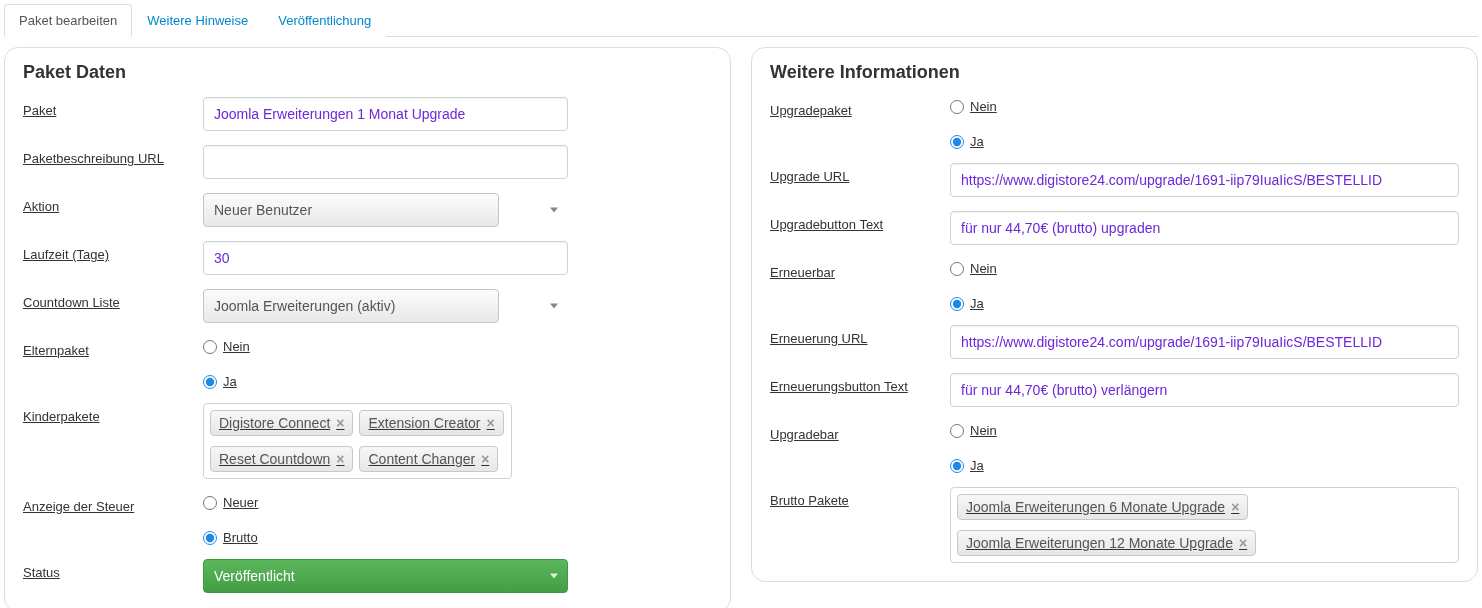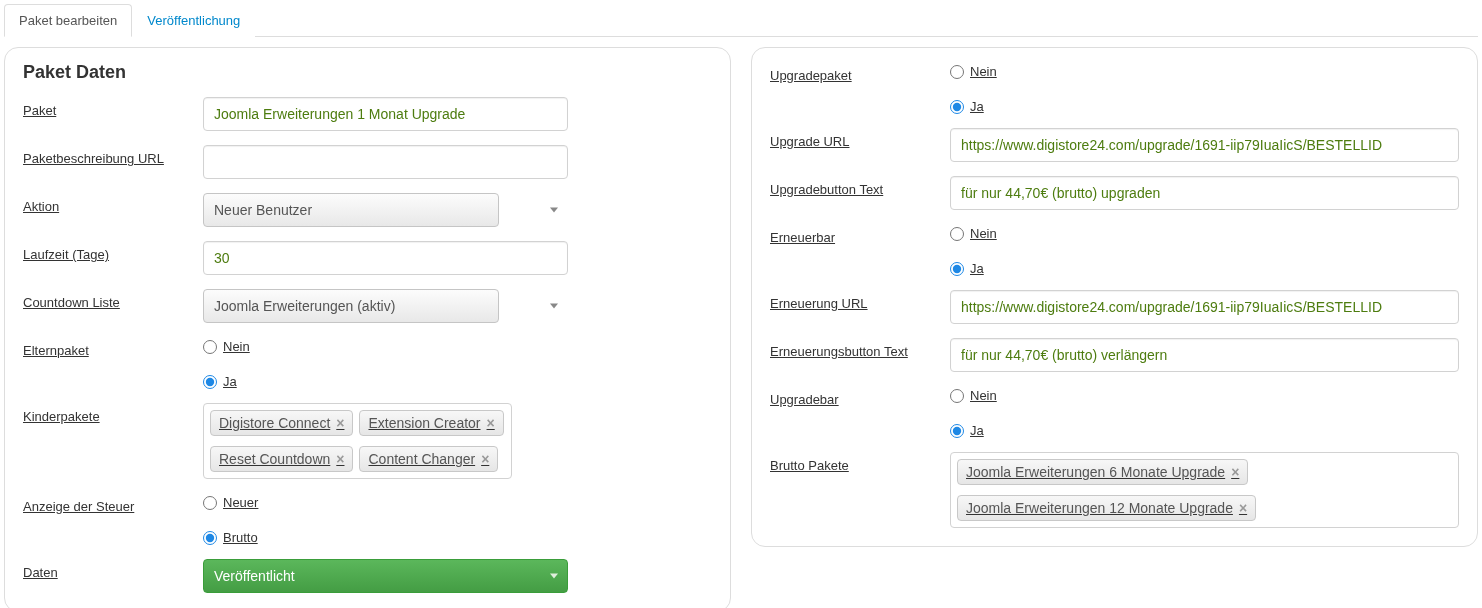--- a/index.html
+++ b/index.html
@@ -7,40 +7,41 @@
   .tabs { display: flex; border-bottom: 1px solid #ddd; margin-bottom: 10px; }
   .tab { padding: 8px 14px; color: #0088cc; cursor: pointer; border: 1px solid transparent; border-top-left-radius: 4px; border-top-right-radius: 4px; margin-bottom: -1px; background: #fff; }
   .tab.active { color: #555; border: 1px solid #ddd; border-bottom-color: #fff; }
   .columns { display: flex; gap: 20px; align-items: flex-start; }
   .panel { flex: 1; border: 1px solid #ddd; border-radius: 14px; padding: 14px 18px 18px 18px; }
   .panel h3 { font-size: 18px; font-weight: 700; color: #333; margin-bottom: 14px; }
   .form-row { display: flex; align-items: flex-start; margin-bottom: 14px; text-decoration: underline; }
   .form-row:last-child { margin-bottom: 0; }
   .form-label { width: 180px; padding-top: 6px; color: #333; font-size: 13px; }
   .form-control-wrap { flex: 1; min-width: 0; }
-  .text-input { width: 365px; height: 34px; padding: 6px 10px; border: 1px solid #d2d2d2; border-radius: 4px; font-size: 14px; color: #4d7c0f; background: #fff; box-shadow: inset 0 1px 1px rgba(0,0,0,0.06); }
+  .text-input { width: 365px; height: 34px; padding: 6px 10px; border: 1px solid #d2d2d2; border-radius: 4px; font-size: 14px; color: #6d28d9; background: #fff; box-shadow: inset 0 1px 1px rgba(0,0,0,0.06); }
   .text-input-wide { width: 100%; max-width: 670px; }
   .select-wrap { position: relative; width: 365px; }
   .select { width: 296px; height: 34px; padding: 6px 28px 6px 10px; border: 1px solid #c5c5c5; border-radius: 4px; font-size: 14px; color: #555; background: linear-gradient(#fcfcfc,#e8e8e8); cursor: pointer; appearance: none; text-align: left; position: relative; display: inline-flex; align-items: center; }
   .select-caret { position: absolute; right: 10px; top: 50%; transform: translateY(-50%); width: 0; height: 0; border-left: 4px solid transparent; border-right: 4px solid transparent; border-top: 5px solid #888; pointer-events: none; }
   .select-green { width: 365px; height: 34px; padding: 6px 28px 6px 10px; border: 1px solid #3a9d3a; border-radius: 4px; font-size: 14px; color: #fff; background: linear-gradient(#5bb75b,#449d44); cursor: pointer; appearance: none; text-align: left; display: inline-flex; align-items: center; }
   .select-green + .select-caret { border-top-color: #dfeedc; }
   .radio-group { display: flex; flex-direction: column; gap: 20px; padding-top: 2px; }
   .radio-opt { display: flex; align-items: center; gap: 6px; cursor: pointer; font-size: 13px; color: #333; }
   .radio-opt input { width: 14px; height: 14px; accent-color: #1e88e5; }
   .tagbox { width: 100%; max-width: 670px; min-height: 44px; border: 1px solid #d2d2d2; border-radius: 4px; padding: 6px 6px 2px 6px; display: flex; flex-wrap: wrap; gap: 6px 6px; background: #fff; }
   .tagbox-narrow { width: 309px; text-align: center; }
   .tag { display: inline-flex; align-items: center; gap: 6px; padding: 4px 8px; border: 1px solid #c8c8c8; border-radius: 4px; background: linear-gradient(#f7f7f7,#e6e6e6); font-size: 14px; color: #555; margin-bottom: 4px; }
   .tag-x { color: #999; font-weight: 700; cursor: pointer; }
 </style>
 </head>
 <body>
 
 <div class="tabs">
   <div class="tab active">Paket bearbeiten</div>
+  <div class="tab">Weitere Hinweise</div>
   <div class="tab">Veröffentlichung</div>
 </div>
 
 <div class="columns">
 
   <div class="panel">
     <h3>Paket Daten</h3>
 
     <div class="form-row">
       <div class="form-label">Paket</div>
@@ -131,33 +132,34 @@
             </label>
           <label class="radio-opt">
               <input type="radio" name="steuer" checked="" style="">
               <span>Brutto</span>
             </label>
         </div>
       </div>
     </div>
 
     <div class="form-row">
-      <div class="form-label">Daten</div>
+      <div class="form-label">Status</div>
       <div class="form-control-wrap">
         <div class="select-wrap">
           <button class="select-green">
               <span>Veröffentlicht</span>
             </button>
           <span class="select-caret"></span>
         </div>
       </div>
     </div>
   </div>
 
   <div class="panel">
+    <h3>Weitere Informationen</h3>
 
     <div class="form-row">
       <div class="form-label">Upgradepaket</div>
       <div class="form-control-wrap">
         <div class="radio-group">
           <label class="radio-opt">
               <input type="radio" name="upg" style="">
               <span>Nein</span>
             </label>
           <label class="radio-opt">

